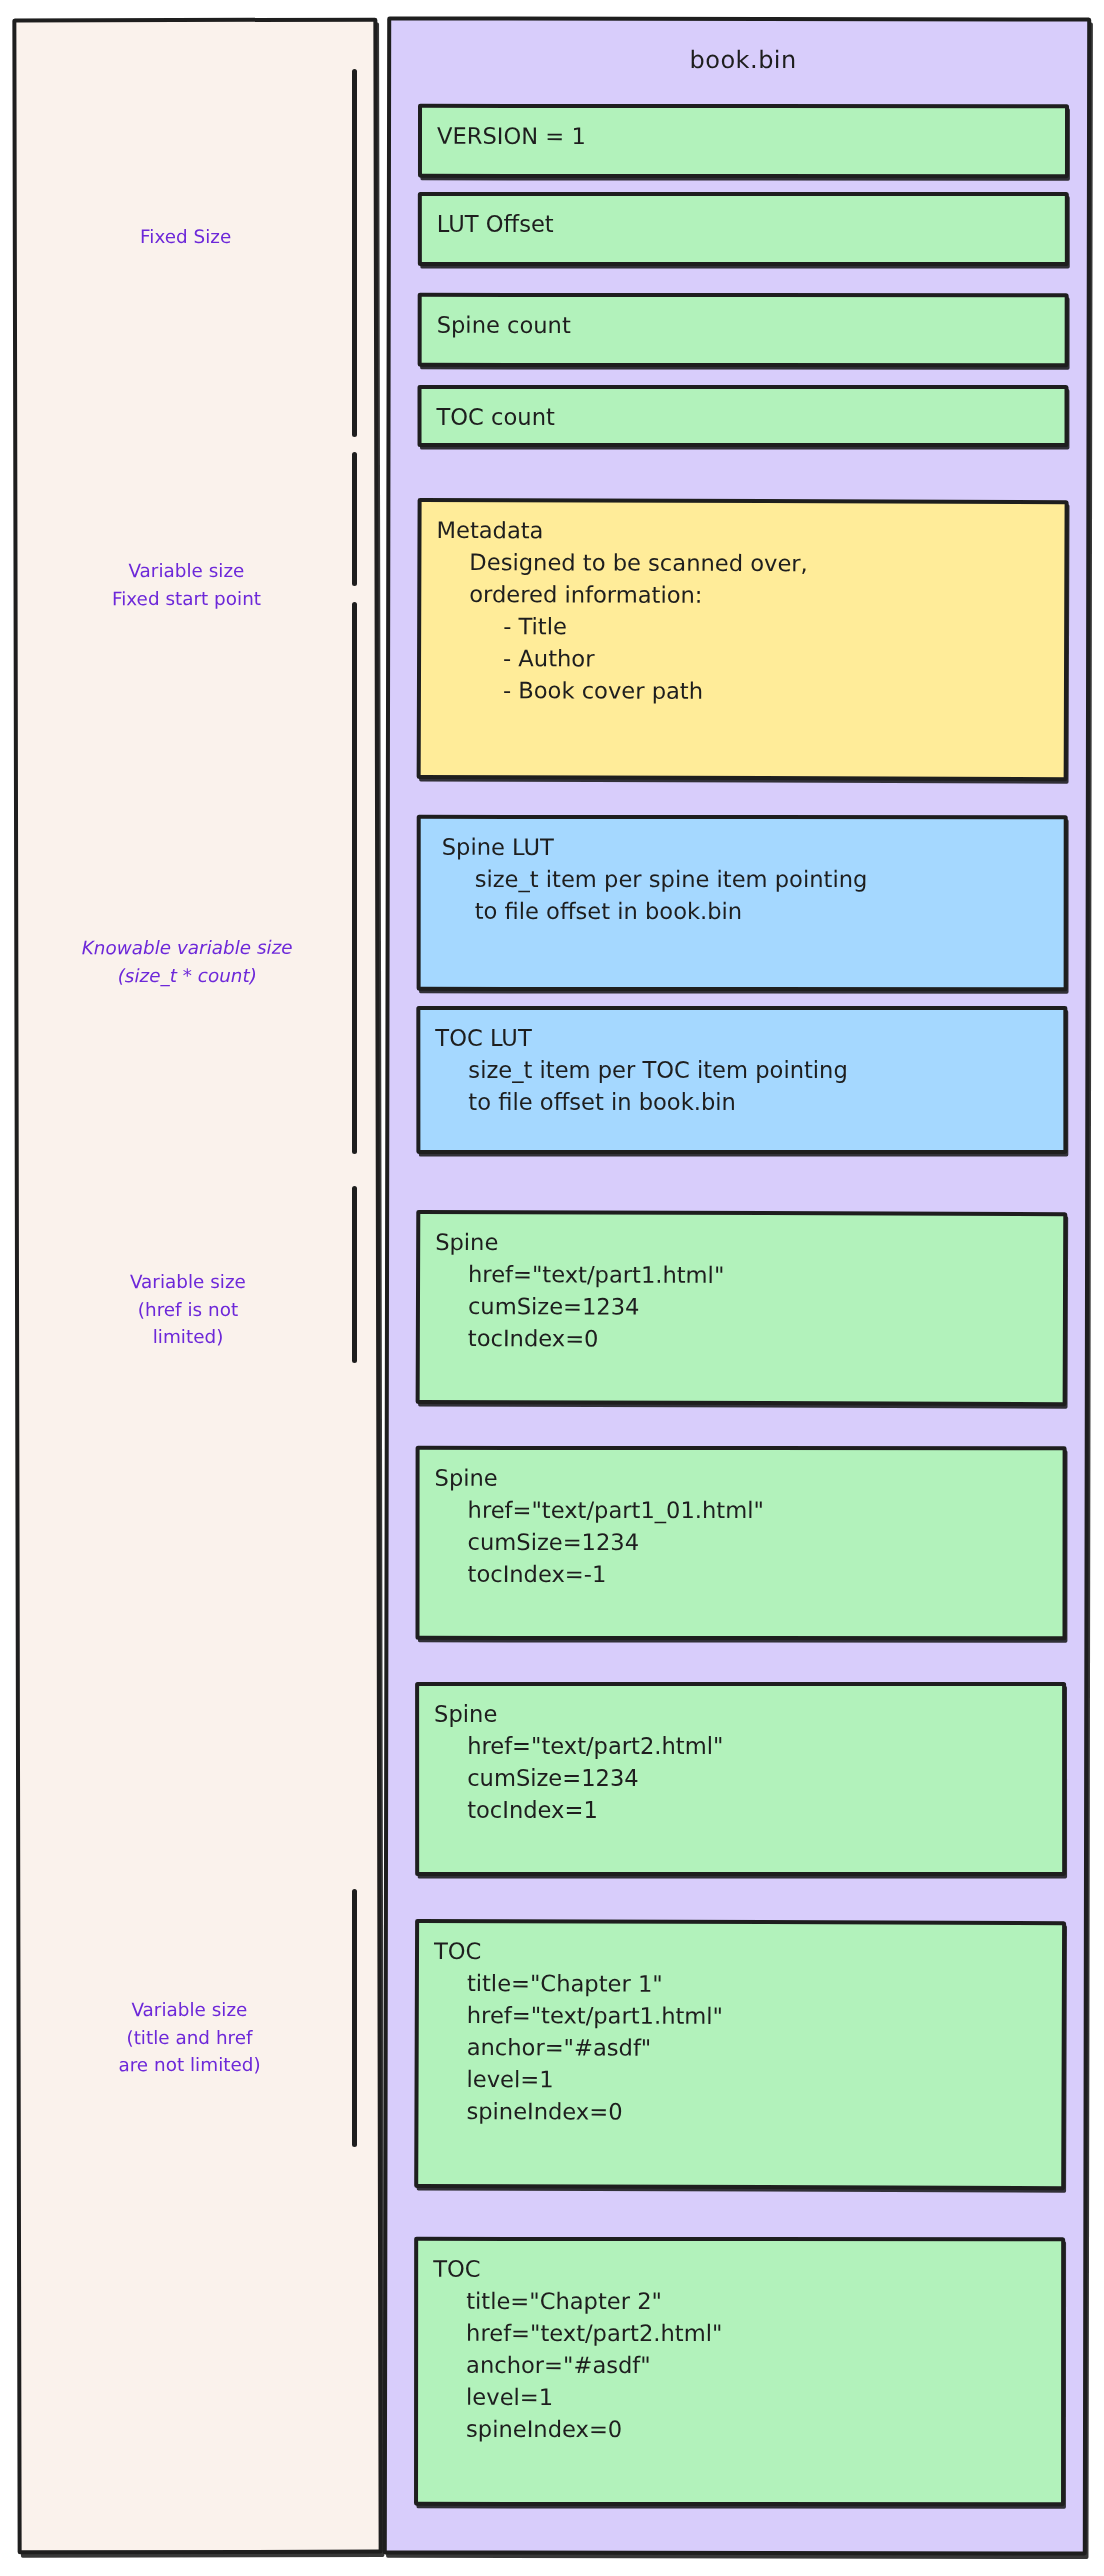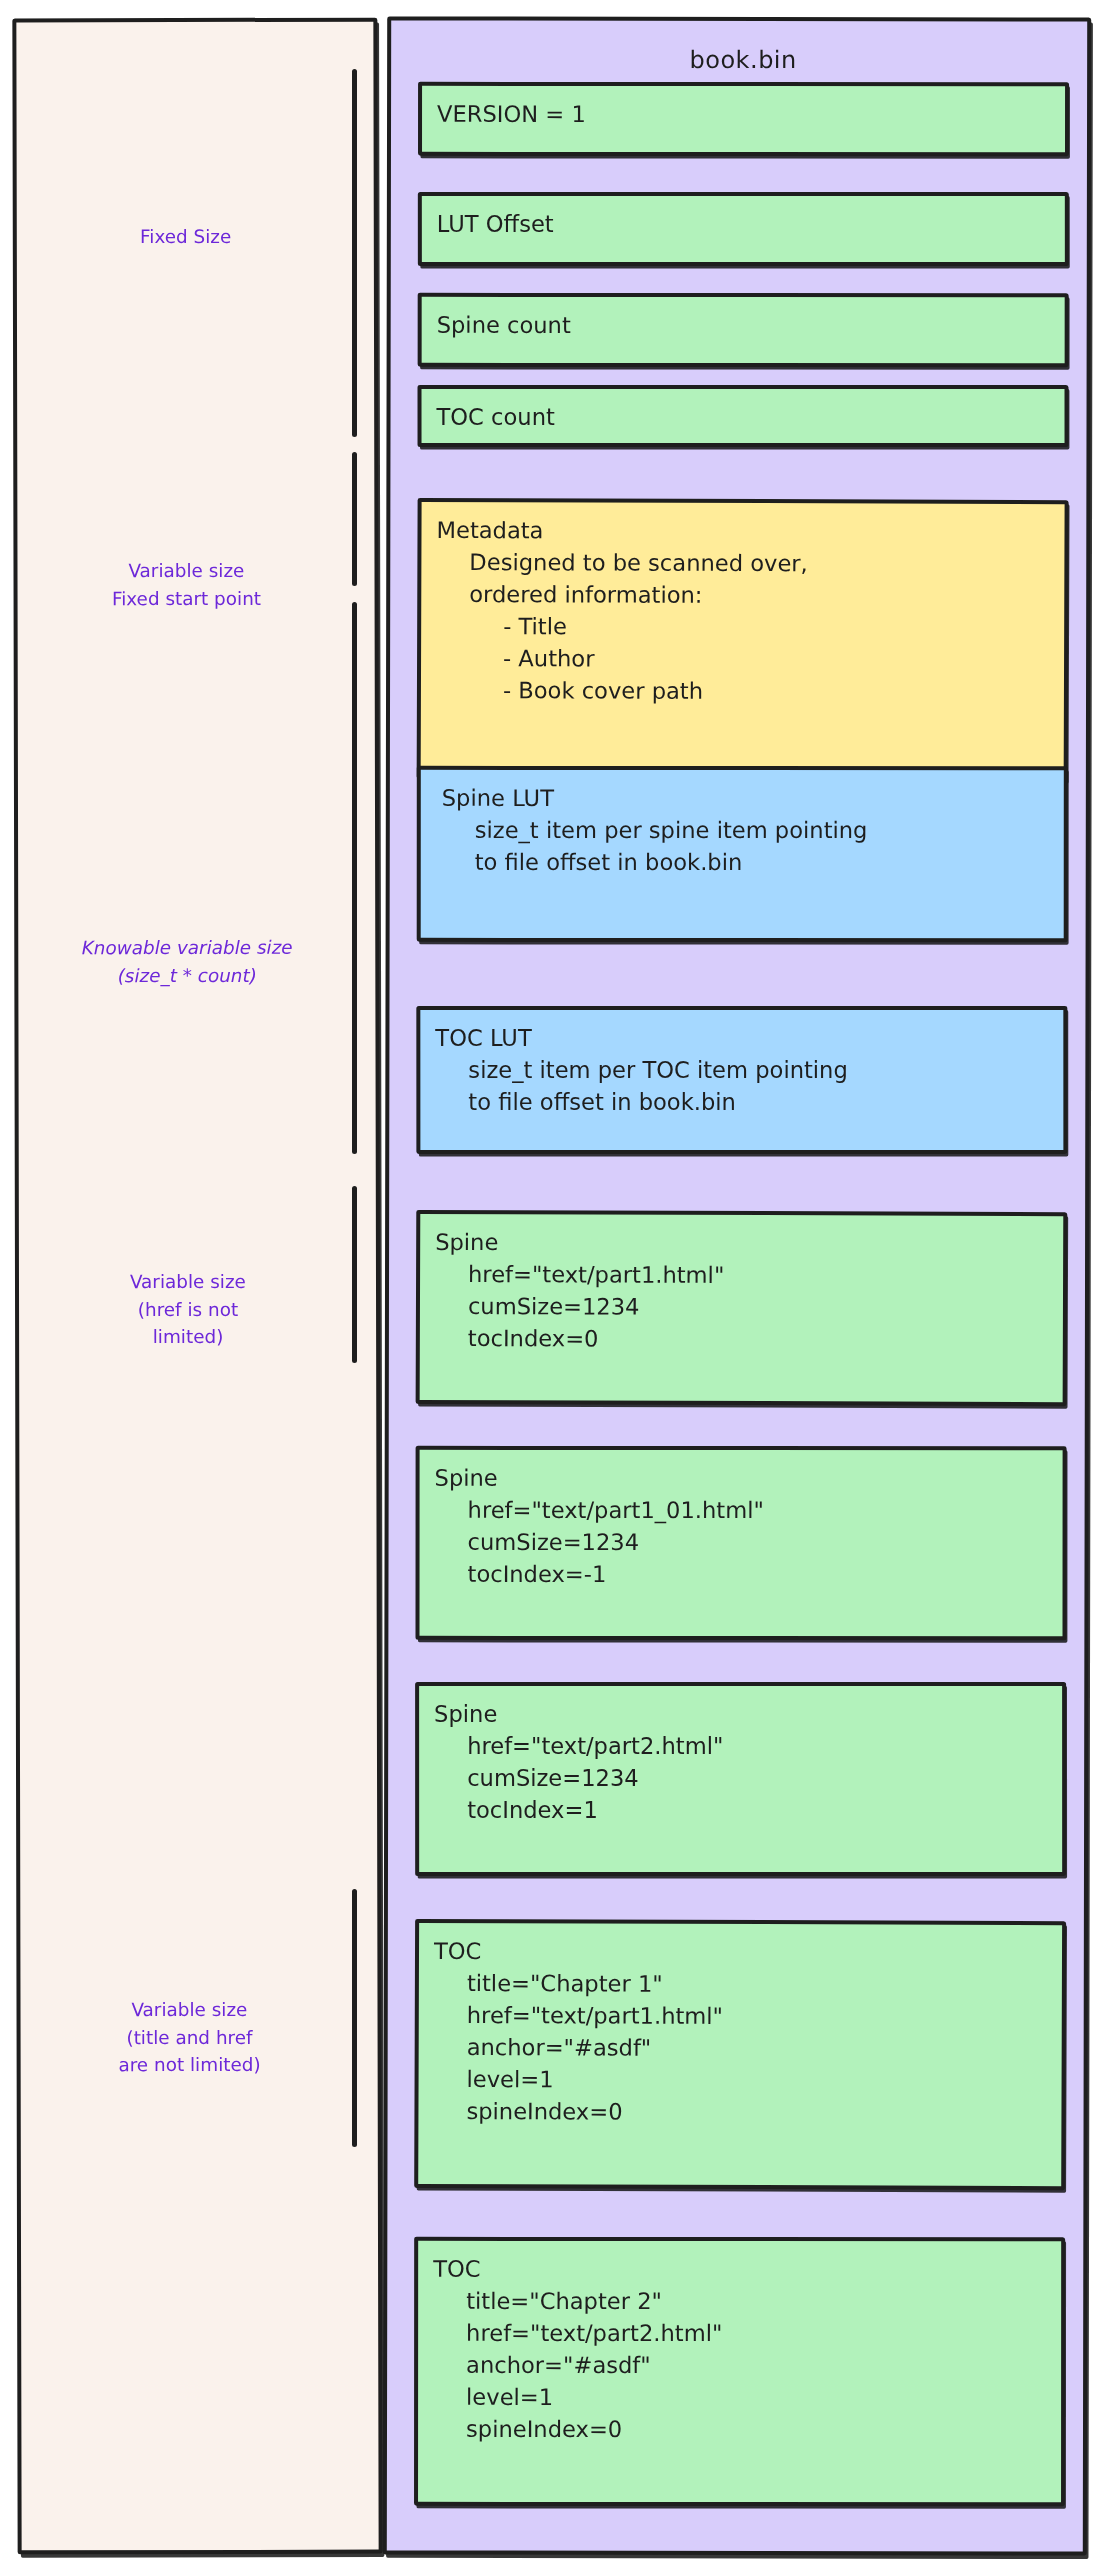--- a/index.html
+++ b/index.html
@@ -120,28 +120,28 @@
 
   <div class="bracket" style="top:69px;  height:368px;"></div>
   <div class="bracket" style="top:452px; height:134px;"></div>
   <div class="bracket" style="top:602px; height:552px;"></div>
   <div class="bracket" style="top:1186px;height:177px;"></div>
   <div class="bracket" style="top:1889px;height:258px;"></div>
 
   <div id="right-panel" class="frame r2">
     <div id="bin-title">book.bin</div>
 
-    <div class="node green r3" style="top:61px;  height:74px;"><span class="hdr">VERSION = 1</span></div>
+    <div class="node green r3" style="top:83px;  height:74px;"><span class="hdr">VERSION = 1</span></div>
     <div class="node green r1" style="top:171px; height:74px;"><span class="hdr">LUT Offset</span></div>
     <div class="node green r3" style="top:272px; height:74px;"><span class="hdr">Spine count</span></div>
     <div class="node green r1" style="top:364px; height:62px;"><span class="hdr">TOC count</span></div>
 
     <div class="node yellow r2" style="top:478px; height:281px;"><span class="hdr">Metadata</span><span class="sub">Designed to be scanned over,</span><span class="sub">ordered information:</span><span class="sub2">- Title</span><span class="sub2">- Author</span><span class="sub2">- Book cover path</span></div>
 
-    <div class="node blue r3" style="top:745px; height:176px;padding-left:21px;"><span class="hdr">Spine LUT</span><span class="sub">size_t item per spine item pointing</span><span class="sub">to file offset in book.bin</span></div>
+    <div class="node blue r3" style="top:794px; height:176px;padding-left:21px;"><span class="hdr">Spine LUT</span><span class="sub">size_t item per spine item pointing</span><span class="sub">to file offset in book.bin</span></div>
     <div class="node blue r1" style="top:985px;height:148px;"><span class="hdr">TOC LUT</span><span class="sub">size_t item per TOC item pointing</span><span class="sub">to file offset in book.bin</span></div>
 
     <div class="node green r2" style="top:1190px;height:194px;"><span class="hdr">Spine</span><span class="sub">href="text/part1.html"</span><span class="sub">cumSize=1234</span><span class="sub">tocIndex=0</span></div>
     <div class="node green r3" style="top:1425px;height:194px;"><span class="hdr">Spine</span><span class="sub">href="text/part1_01.html"</span><span class="sub">cumSize=1234</span><span class="sub">tocIndex=-1</span></div>
     <div class="node green r1" style="top:1661px;height:194px;"><span class="hdr">Spine</span><span class="sub">href="text/part2.html"</span><span class="sub">cumSize=1234</span><span class="sub">tocIndex=1</span></div>
 
     <div class="node green r2" style="top:1899px;height:269px;"><span class="hdr">TOC</span><span class="sub">title="Chapter 1"</span><span class="sub">href="text/part1.html"</span><span class="sub">anchor="#asdf"</span><span class="sub">level=1</span><span class="sub">spineIndex=0</span></div>
     <div class="node green r3" style="top:2216px;height:269px;"><span class="hdr">TOC</span><span class="sub">title="Chapter 2"</span><span class="sub">href="text/part2.html"</span><span class="sub">anchor="#asdf"</span><span class="sub">level=1</span><span class="sub">spineIndex=0</span></div>
   </div>
 

